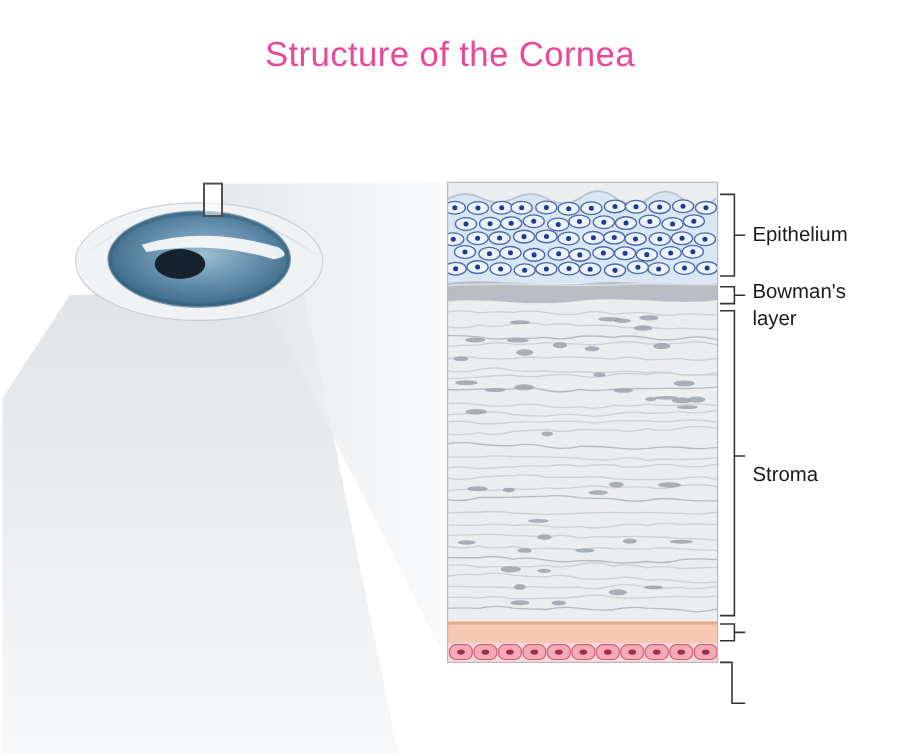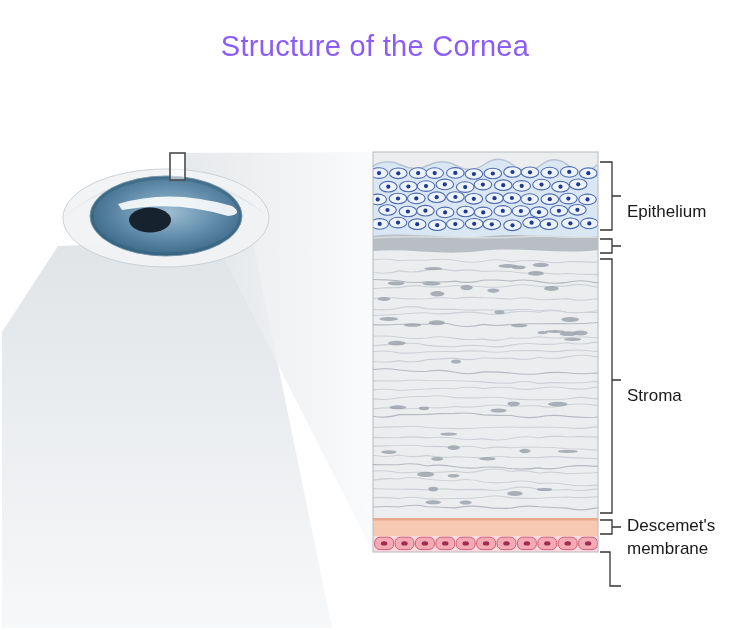--- a/index.html
+++ b/index.html
@@ -2,21 +2,21 @@
 <html><head>
 <meta charset="utf-8">
 <style>
   html,body{margin:0;padding:0;background:#ffffff;}
   .stage{
     position:relative;width:750px;height:630px;background:#ffffff;overflow:hidden;
     font-family:"Liberation Sans", sans-serif;
   }
   .title{
     position:absolute;top:30px;left:0;right:0;text-align:center;
-    font-size:29px;font-weight:400;color:#8b5cf6;letter-spacing:.3px;
+    font-size:29px;font-weight:400;color:#ec4899;letter-spacing:.3px;
   }
   .lbl{
     position:absolute;font-size:17px;line-height:23px;color:#1a1a1a;white-space:normal;
   }
   svg{position:absolute;top:0;left:0;}
 </style>
 </head>
 <body>
 
 <div class="stage">
@@ -309,17 +309,17 @@
 
     <g stroke="#333333" stroke-width="1.3" fill="none">
       <path d="M600,162 H612 V230 H600 M612,196 H621"></path>
       <path d="M600,239 H612 V253 H600 M612,246 H621"></path>
       <path d="M600,259 H612 V513 H600 M612,380 H621"></path>
       <path d="M600,520 H612 V534 H600 M612,527 H621"></path>
       <path d="M600,552 H610 V586 H621"></path>
     </g>
   </svg>
 
-  <div class="lbl" style="left:627px;top:184px;margin-top:16px;">Epithelium</div>
+  <div class="lbl" style="left:627px;top:184px;">Epithelium</div>
+  <div class="lbl" style="left:627px;top:231px;width:92px;">Bowman's layer</div>
   <div class="lbl" style="left:627px;top:384px;">Stroma</div>
-  <div class="lbl" style="left:627px;top:514px;width:112px;">Descemet's membrane</div>
 
 </div>
 
 </body></html>

